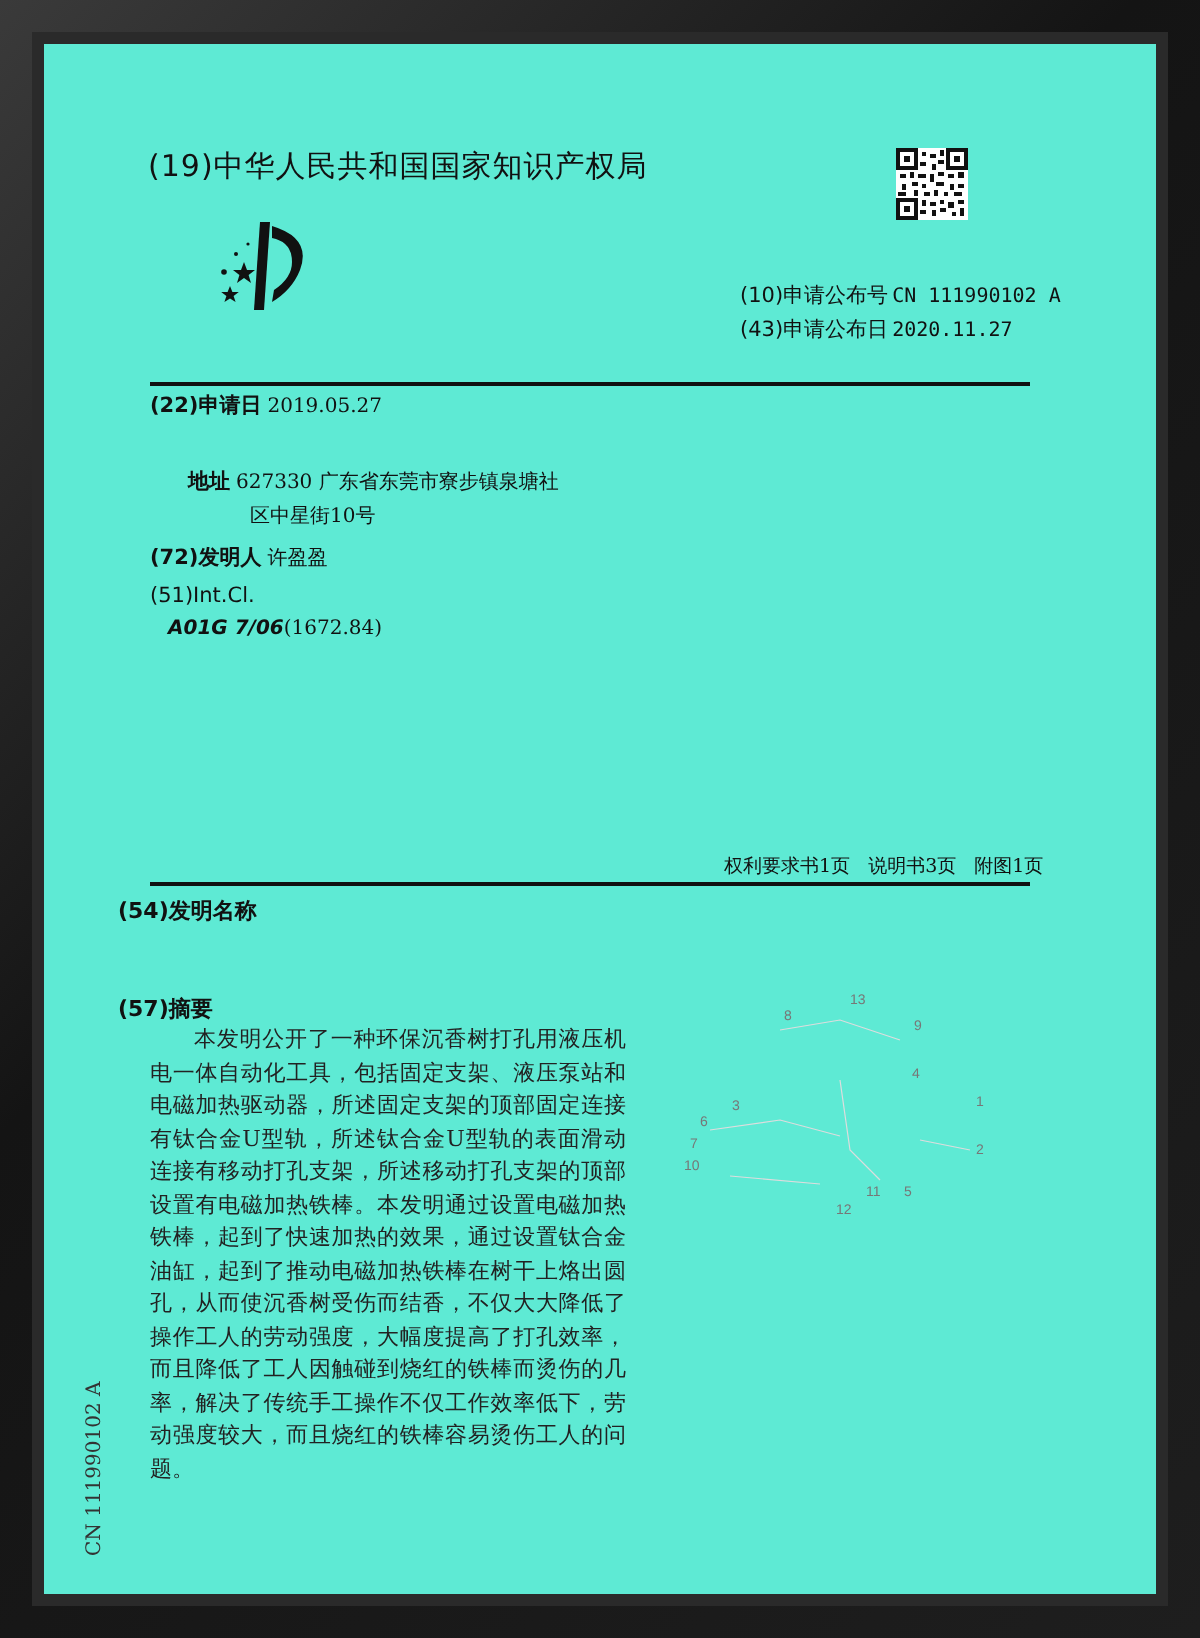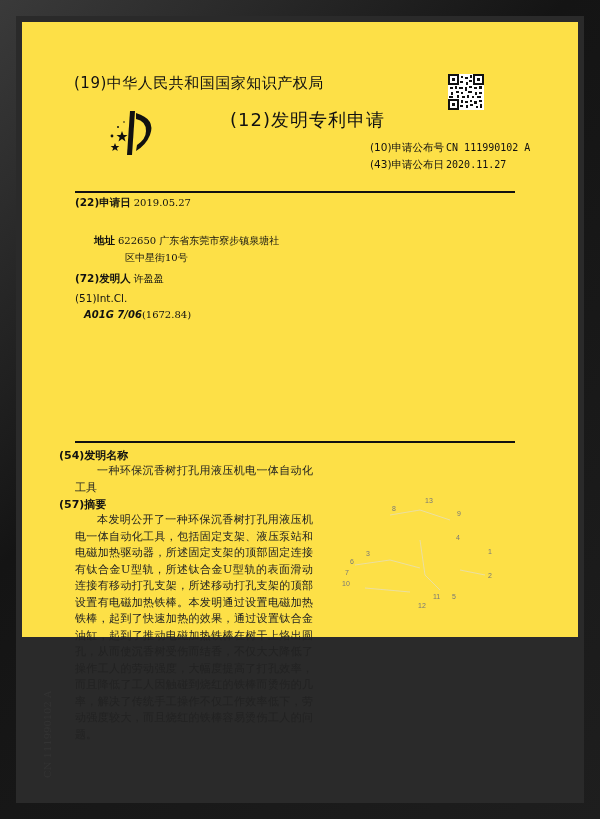--- a/index.html
+++ b/index.html
@@ -11,22 +11,22 @@
     }
     .frame {
       position: absolute; left: 0; top: 0; width: 600px; height: 819px;
       background: linear-gradient(135deg, #3a3a3a 0%, #141414 40%, #1e1e1e 100%);
     }
     .frame-inner-bevel {
       position: absolute; left: 16px; top: 16px; right: 16px; bottom: 16px;
       background: #2a2a2a;
     }
     .page {
-      position: absolute; left: 22px; top: 22px; width: 556px; height: 615px;
-      background: #fde047;
+      position: absolute; left: 22px; top: 22px; width: 556px; height: 775px;
+      background: #5eead4;
     }
     .abs { position: absolute; white-space: nowrap; }
     .sans { font-family: "DejaVu Sans", sans-serif; }
 
     .office { left: 52px; top: 52px; font-size: 15px; letter-spacing: 0.5px; }
     .doc-type { left: 208px; top: 86px; font-size: 18px; letter-spacing: 1px; }
     .logo { left: 80px; top: 87px; width: 56px; height: 48px; }
     .qr { left: 426px; top: 52px; width: 36px; height: 36px; }
 
     .pubno-line { left: 348px; font-size: 10.5px; }
@@ -76,21 +76,20 @@
   <svg class="abs logo" viewBox="0 0 56 48">
     <polygon points="28,2 33,2 30,46 25,46" fill="#111"></polygon>
     <path d="M34,4 Q54,10 48,26 Q44,36 34,42 L35,36 Q44,30 44,22 Q44,12 34,10 Z" fill="#111"></path>
     <polygon points="20,22 21.5,26 25.5,26 22.3,28.5 23.5,32.5 20,30 16.5,32.5 17.7,28.5 14.5,26 18.5,26" fill="#111"></polygon>
     <polygon points="13,34 14.2,37 17.4,37 14.8,39 15.8,42 13,40.2 10.2,42 11.2,39 8.6,37 11.8,37" fill="#111"></polygon>
     <circle cx="10" cy="27" r="1.4" fill="#111"></circle>
     <circle cx="16" cy="18" r="1" fill="#111"></circle>
     <circle cx="22" cy="13" r="0.8" fill="#111"></circle>
   </svg>
 
-  <div class="abs doc-type sans">(12)发明专利申请</div>
 
   <svg class="abs qr" viewBox="0 0 36 36">
     <rect x="0" y="0" width="36" height="36" fill="#fff"></rect>
     <rect x="1" y="1" width="9" height="9" fill="none" stroke="#111" stroke-width="2"></rect>
     <rect x="4" y="4" width="3" height="3" fill="#111"></rect>
     <rect x="26" y="1" width="9" height="9" fill="none" stroke="#111" stroke-width="2"></rect>
     <rect x="29" y="4" width="3" height="3" fill="#111"></rect>
     <rect x="1" y="26" width="9" height="9" fill="none" stroke="#111" stroke-width="2"></rect>
     <rect x="4" y="29" width="3" height="3" fill="#111"></rect>
     <g fill="#111">
@@ -138,39 +137,39 @@
   <div class="abs pubno-line" style="top: 136px;">
     <span class="lbl">(43)申请公布日</span><span class="val">2020.11.27</span>
   </div>
 
   <div class="abs rule-top"></div>
 
   <div class="abs field" style="top: 174px;">
     <span class="lbl">(22)申请日</span><span class="val">2019.05.27</span>
   </div>
   <div class="abs field" style="top: 212px; left: 72px;">
-    <span class="lbl">地址</span><span class="val">622650 广东省东莞市寮步镇泉塘社</span>
+    <span class="lbl">地址</span><span class="val">627330 广东省东莞市寮步镇泉塘社</span>
   </div>
   <div class="abs field" style="top: 229px; left: 100px;">
     <span class="val">区中星街10号</span>
   </div>
   <div class="abs field" style="top: 250px;">
     <span class="lbl">(72)发明人</span><span class="val">许盈盈</span>
   </div>
   <div class="abs field" style="top: 270px;">
     <span class="lbl" style="font-weight: normal;">(51)Int.Cl.</span>
   </div>
   <div class="abs ipc" style="top: 287px;">
     <i>A01G 7/06</i><span>(1672.84)</span>
   </div>
 
+  <div class="abs pages-info" style="top: 405px;">权利要求书1页 说明书3页 附图1页</div>
   <div class="abs rule-mid" style="top: 419px;"></div>
 
   <div class="abs section-head" style="top: 426px;">(54)发明名称</div>
-  <div class="para" style="top: 441px;">一种环保沉香树打孔用液压机电一体自动化工具</div>
 
   <div class="abs section-head" style="top: 475px;">(57)摘要</div>
   <div class="para" style="top: 490px;">本发明公开了一种环保沉香树打孔用液压机电一体自动化工具，包括固定支架、液压泵站和电磁加热驱动器，所述固定支架的顶部固定连接有钛合金U型轨，所述钛合金U型轨的表面滑动连接有移动打孔支架，所述移动打孔支架的顶部设置有电磁加热铁棒。本发明通过设置电磁加热铁棒，起到了快速加热的效果，通过设置钛合金油缸，起到了推动电磁加热铁棒在树干上烙出圆孔，从而使沉香树受伤而结香，不仅大大降低了操作工人的劳动强度，大幅度提高了打孔效率，而且降低了工人因触碰到烧红的铁棒而烫伤的几率，解决了传统手工操作不仅工作效率低下，劳动强度较大，而且烧红的铁棒容易烫伤工人的问题。</div>
 
   <div class="figure" style="left: 308px; top: 458px;">
     <svg width="190" height="140" viewBox="0 0 190 140">
       <g stroke="#ddd" stroke-width="0.6" fill="none">
         <path d="M60,35 L90,30 L120,40"></path>
         <path d="M25,85 L60,80 L90,88"></path>
         <path d="M90,60 L95,95 L110,110"></path>

